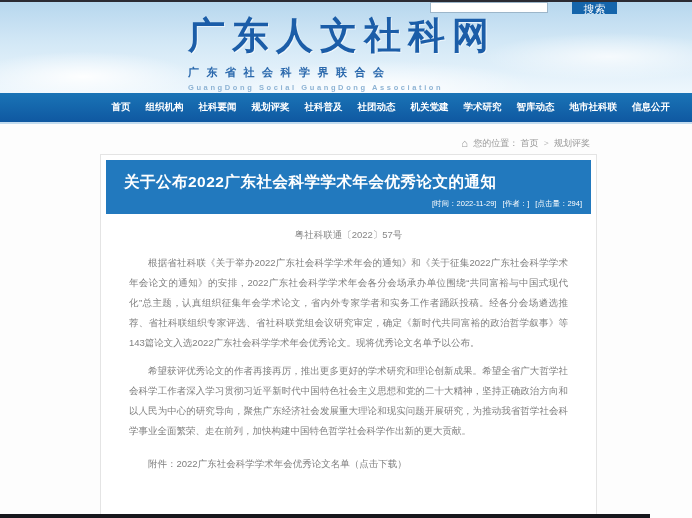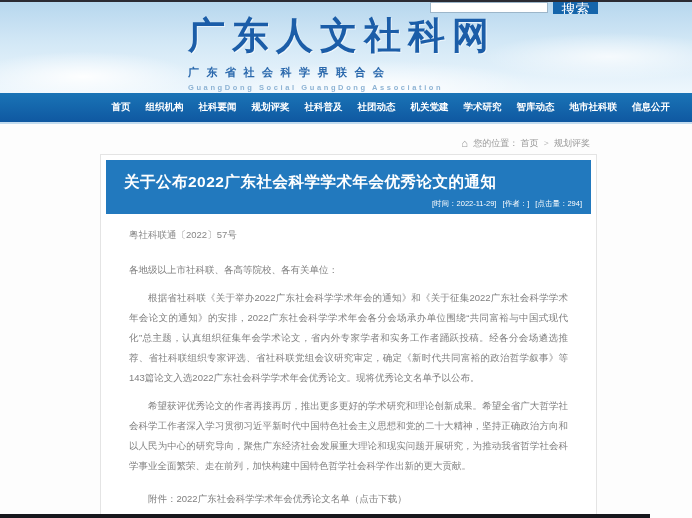--- a/index.html
+++ b/index.html
@@ -18,22 +18,22 @@
     background:#fff;border:6px solid #c22f27;box-sizing:border-box;}
   .logo svg{display:block;width:100%;height:100%;}
   .titles{position:absolute;left:188px;top:9px;white-space:nowrap;}
   .site-title{font-size:37px;font-weight:bold;color:#1b5da8;letter-spacing:7px;
     text-shadow:1px 1px 0 rgba(255,255,255,.6);}
   .site-subtitle{font-size:11px;font-weight:bold;color:#2a68ac;letter-spacing:7.5px;margin-top:4px;}
   .site-subtitle-en{font-size:7.5px;color:#8db3d4;letter-spacing:2.6px;margin-top:3px;font-weight:bold;}
   .search{position:absolute;left:430px;top:0;display:flex;align-items:flex-start;}
   .search input{width:118px;height:11px;border:1px solid #9cb6ca;background:#fff;font-size:8px;
     padding:0 3px;outline:none;box-sizing:border-box;color:#777;}
-  .search button{width:45px;height:12px;margin-left:5px;border:none;background:#1565ab;color:#fff;
-    font-size:14px;line-height:14px;padding:0;overflow:hidden;cursor:pointer;font-family:inherit;}
+  .search button{width:45px;height:12px;margin-left:24px;border:none;background:#1565ab;color:#fff;
+    font-size:11px;line-height:14px;padding:0;overflow:hidden;cursor:pointer;font-family:inherit;}
 
   
   .main-nav{position:absolute;top:93px;left:0;width:100%;height:29px;
     background:linear-gradient(180deg,#1a74b6 0%,#0f58a1 100%);
     border-bottom:2px solid #c3dcef;box-sizing:content-box;
     display:flex;align-items:center;padding-left:104px;}
   .nav-item{color:#fff;font-size:9.5px;font-weight:bold;text-decoration:none;
     padding:0 7.5px;white-space:nowrap;cursor:pointer;}
 
   
@@ -44,21 +44,21 @@
   .breadcrumb .sep{margin:0 3px;}
 
   
   .panel{position:absolute;left:100px;top:154px;width:497px;height:364px;background:#fff;
     border:1px solid #e4e4e4;border-bottom:none;box-sizing:border-box;}
   .title-bar{margin:5px;height:54px;background:#2279be;position:relative;}
   .article-title{margin:0;padding:12px 10px 0 18px;color:#fff;font-size:15.5px;font-weight:bold;
     letter-spacing:.5px;}
   .meta{position:absolute;right:9px;bottom:5px;color:#fff;font-size:7.5px;white-space:nowrap;}
   .meta span{margin-left:4px;}
-  .doc-number{text-align:left;color:#878787;font-size:9.5px;margin-top:11px;}
+  .doc-number{text-align:center;color:#878787;font-size:9.5px;margin-top:11px;}
   .article-body{padding:0 28px;color:#7f7f7f;font-size:9.5px;line-height:20px;}
   .salutation{margin:15px 0 0;}
   .para{margin:8px 0 0;text-indent:2em;text-align:justify;}
   .attachment{margin:13px 0 0;text-indent:2em;}
   .attachment a{color:#7f7f7f;text-decoration:none;cursor:pointer;}
 
   .bottom-bar{position:absolute;bottom:0;left:0;width:650px;height:4px;background:#17171c;}
 </style>
 </head>
 <body>
@@ -104,21 +104,20 @@
     <div class="title-bar">
       <h1 class="article-title">关于公布2022广东社会科学学术年会优秀论文的通知</h1>
       <div class="meta">
         <span>[时间：2022-11-29]</span>
         <span>[作者：]</span>
         <span>[点击量：294]</span>
       </div>
     </div>
     <div class="article-body">
       <div class="doc-number">粤社科联通〔2022〕57号</div>
-      <p class="salutation">各地级以上市社科联、各高等院校、各有关单位：</p>
       <p class="para">根据省社科联《关于举办2022广东社会科学学术年会的通知》和《关于征集2022广东社会科学学术年会论文的通知》的安排，2022广东社会科学学术年会各分会场承办单位围绕“共同富裕与中国式现代化”总主题，认真组织征集年会学术论文，省内外专家学者和实务工作者踊跃投稿。经各分会场遴选推荐、省社科联组织专家评选、省社科联党组会议研究审定，确定《新时代共同富裕的政治哲学叙事》等143篇论文入选2022广东社会科学学术年会优秀论文。现将优秀论文名单予以公布。</p>
       <p class="para">希望获评优秀论文的作者再接再厉，推出更多更好的学术研究和理论创新成果。希望全省广大哲学社会科学工作者深入学习贯彻习近平新时代中国特色社会主义思想和党的二十大精神，坚持正确政治方向和以人民为中心的研究导向，聚焦广东经济社会发展重大理论和现实问题开展研究，为推动我省哲学社会科学事业全面繁荣、走在前列，加快构建中国特色哲学社会科学作出新的更大贡献。</p>
       <p class="attachment"><span>附件：</span><a>2022广东社会科学学术年会优秀论文名单（点击下载）</a></p>
 
     </div>
   </main>
 
   <div class="bottom-bar"></div>
 </div>
 

